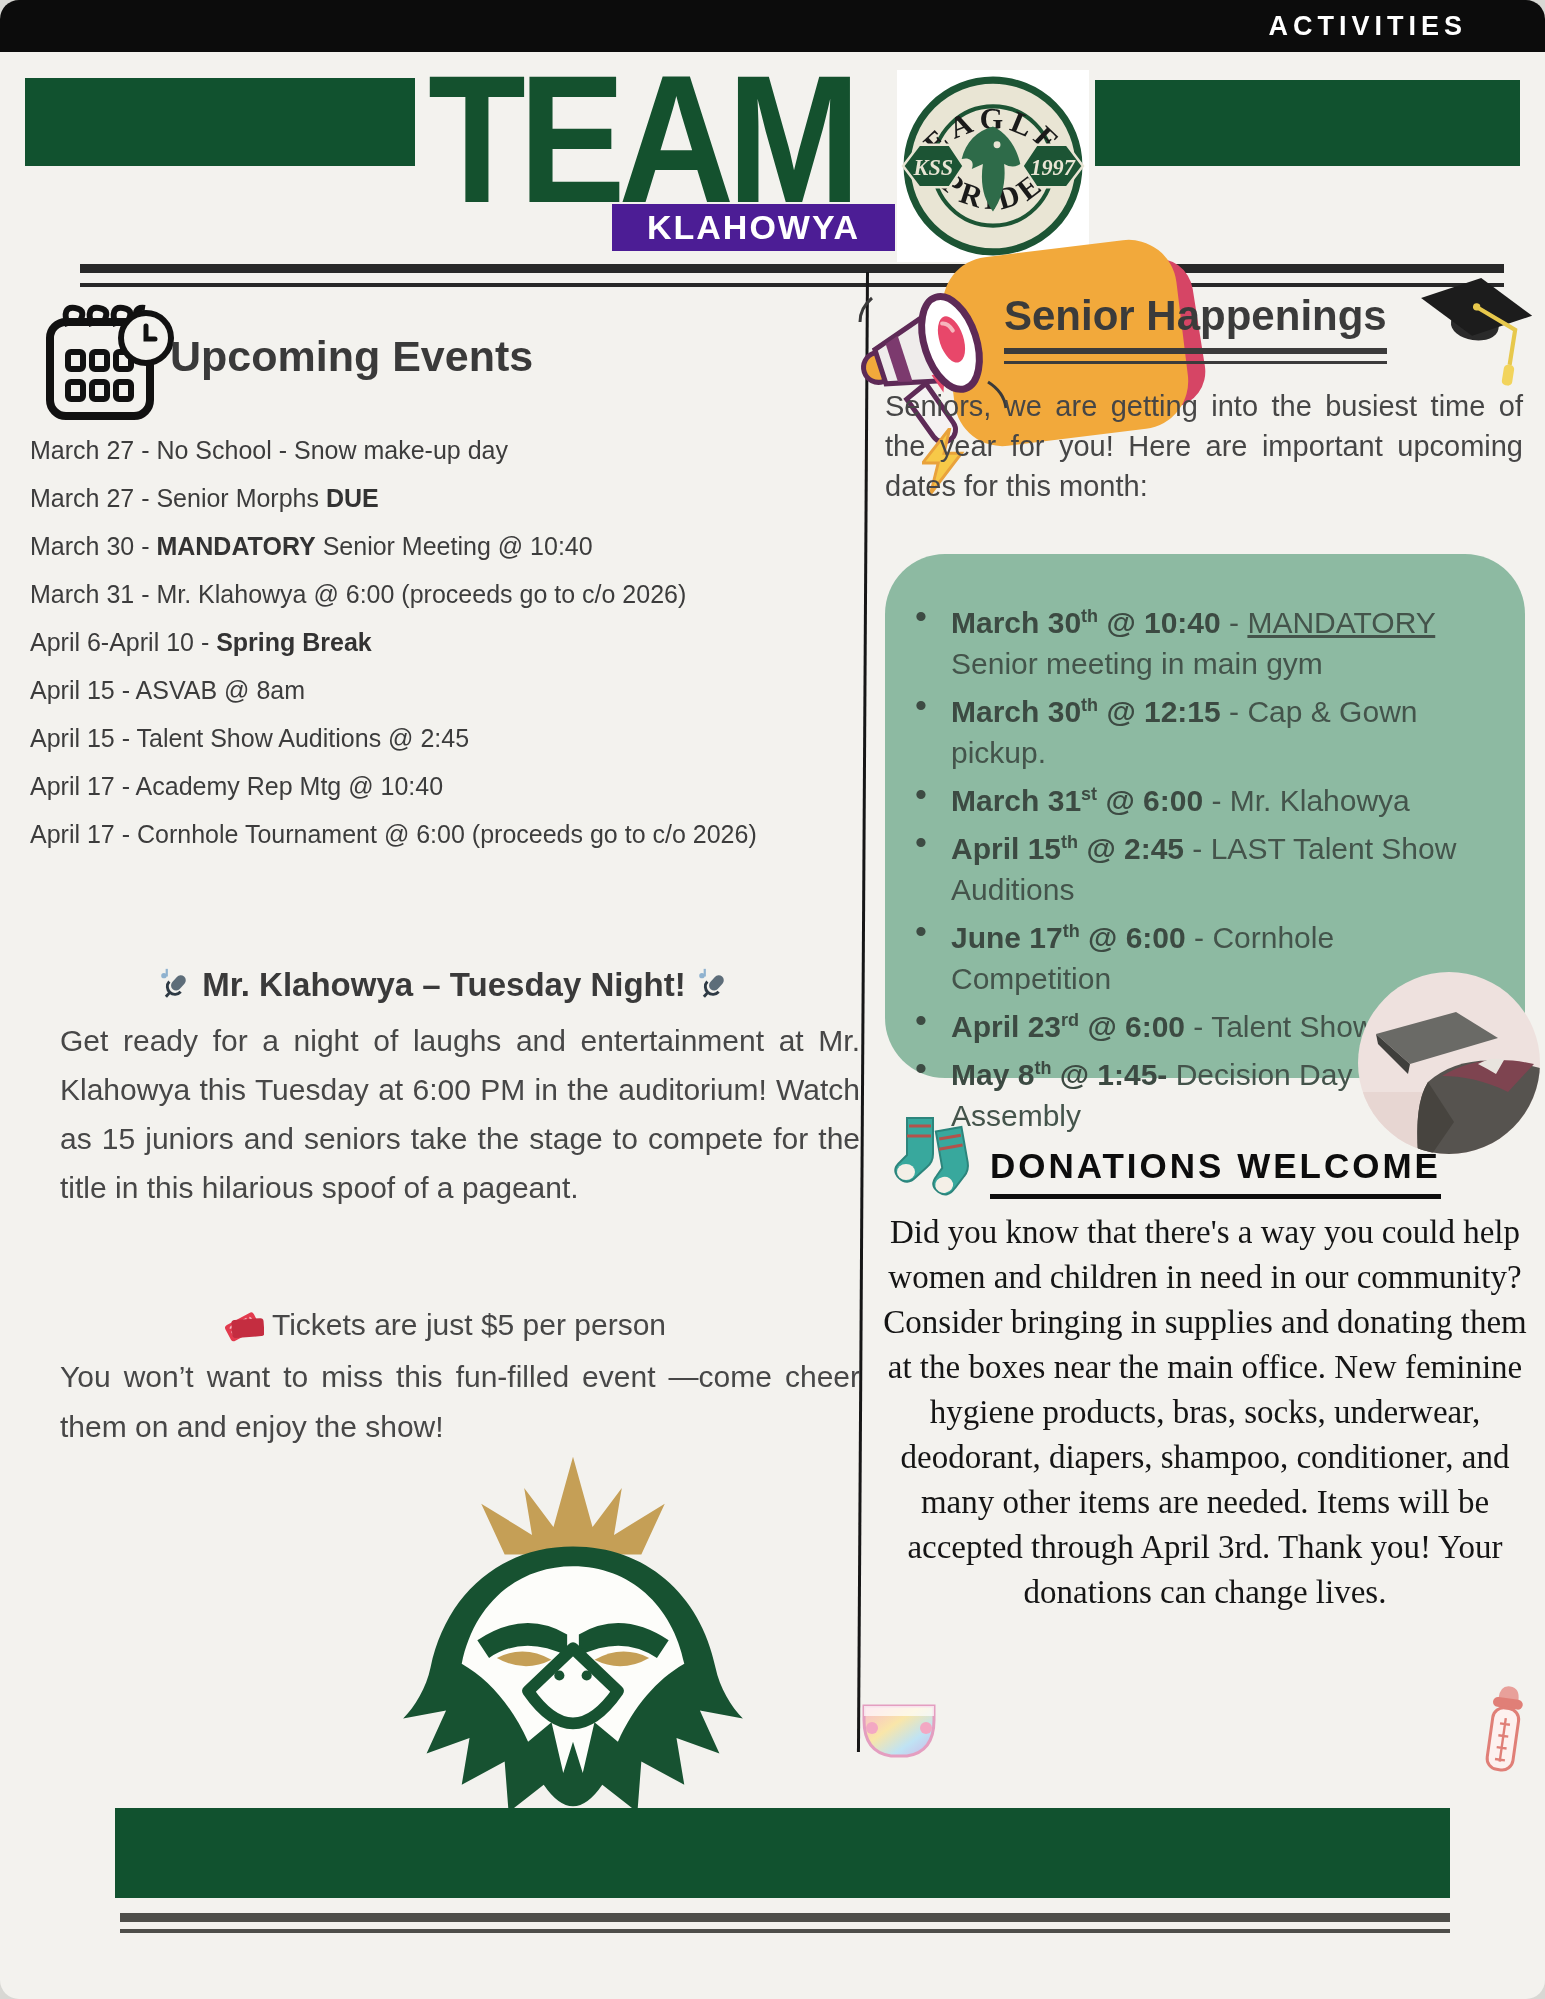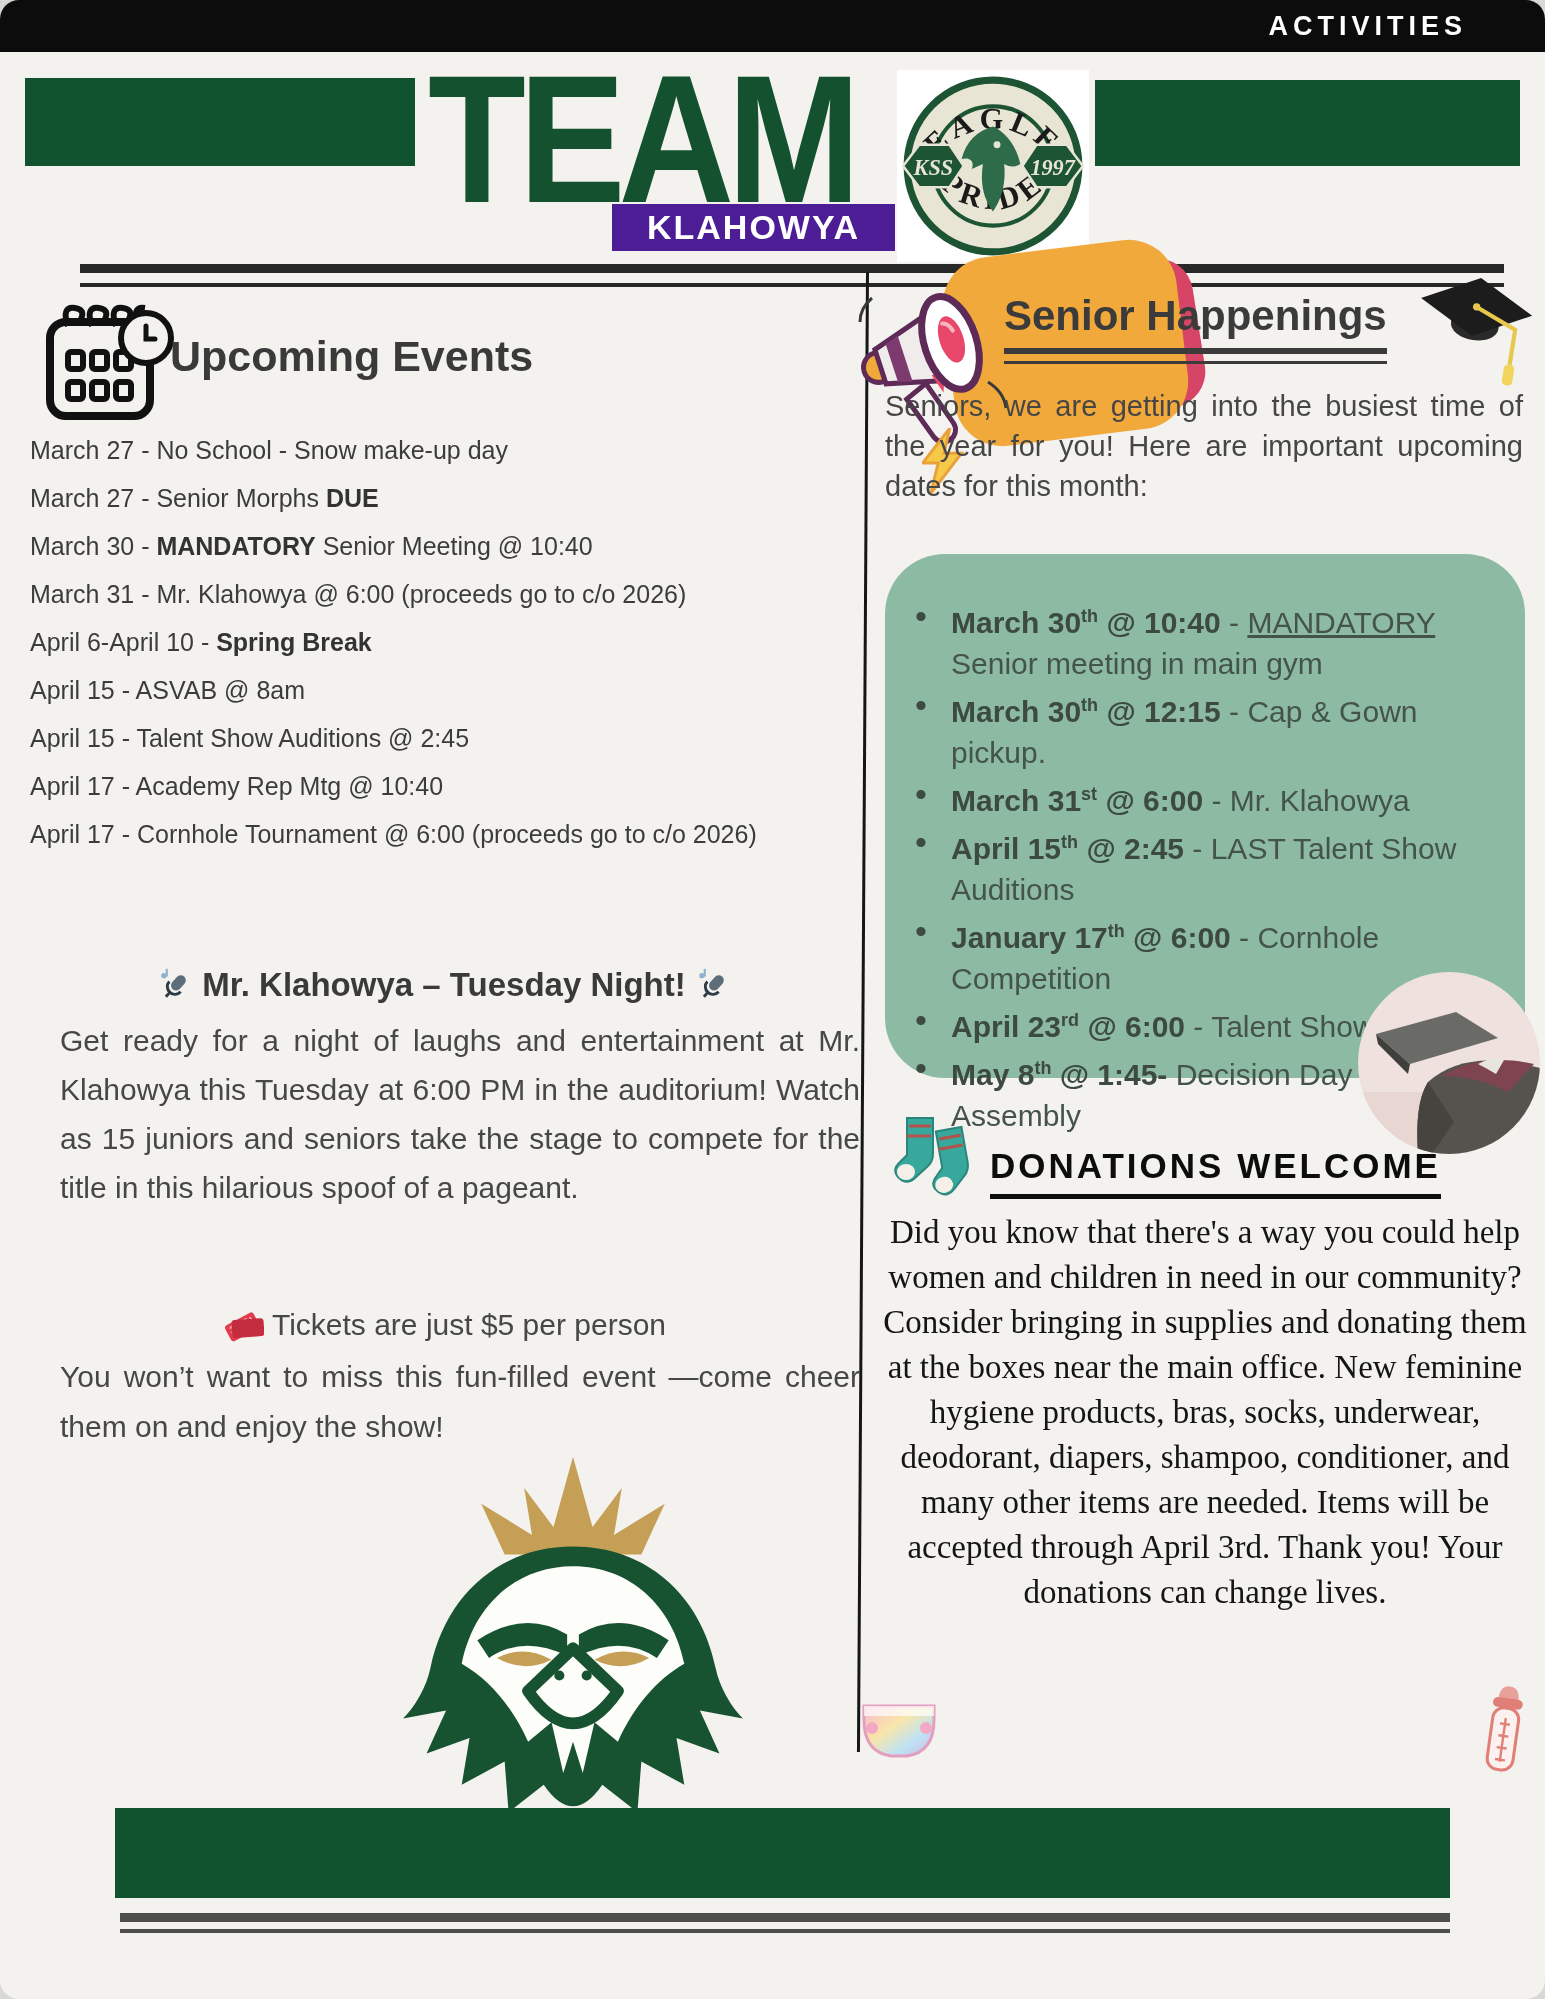--- a/index.html
+++ b/index.html
@@ -238,21 +238,21 @@
     </svg>
   </div>
   <div class="abs sh-intro">Seniors, we are getting into the busiest time of the year for you! Here are important upcoming dates for this month:</div>
 
   <div class="abs greenbox">
     <ul>
       <li><span class="bb"><span>March 30</span><sup>th</sup><span> @ 10:40</span></span><span> - </span><span class="und">MANDATORY</span><span> Senior meeting in main gym</span></li>
       <li><span class="bb"><span>March 30</span><sup>th</sup><span> @ 12:15</span></span><span> - </span><span>Cap &amp; Gown pickup.</span></li>
       <li><span class="bb"><span>March 31</span><sup>st</sup><span> @ 6:00</span></span><span> - </span><span>Mr. Klahowya</span></li>
       <li><span class="bb"><span>April 15</span><sup>th</sup><span> @ 2:45</span></span><span> - </span><span>LAST Talent Show Auditions</span></li>
-      <li><span class="bb"><span>January 17</span><sup>th</sup><span> @ 6:00</span></span><span> - </span><span>Cornhole Competition</span></li>
+      <li><span class="bb"><span>June 17</span><sup>th</sup><span> @ 6:00</span></span><span> - </span><span>Cornhole Competition</span></li>
       <li><span class="bb"><span>April 23</span><sup>rd</sup><span> @ 6:00</span></span><span> - </span><span>Talent Show</span></li>
       <li><span class="bb"><span>May 8</span><sup>th</sup><span> @ 1:45-</span></span><span> </span><span>Decision Day Assembly</span></li>
     </ul>
   </div>
 
   <div class="abs capgown">
     <svg viewBox="0 0 182 182" width="182" height="182">
       <rect width="182" height="182" fill="#eee1de"></rect>
       <rect y="120" width="182" height="62" fill="#e7d6d2"></rect>
       <polygon points="18,62 98,40 140,66 52,92" fill="#6a6a66"></polygon>

